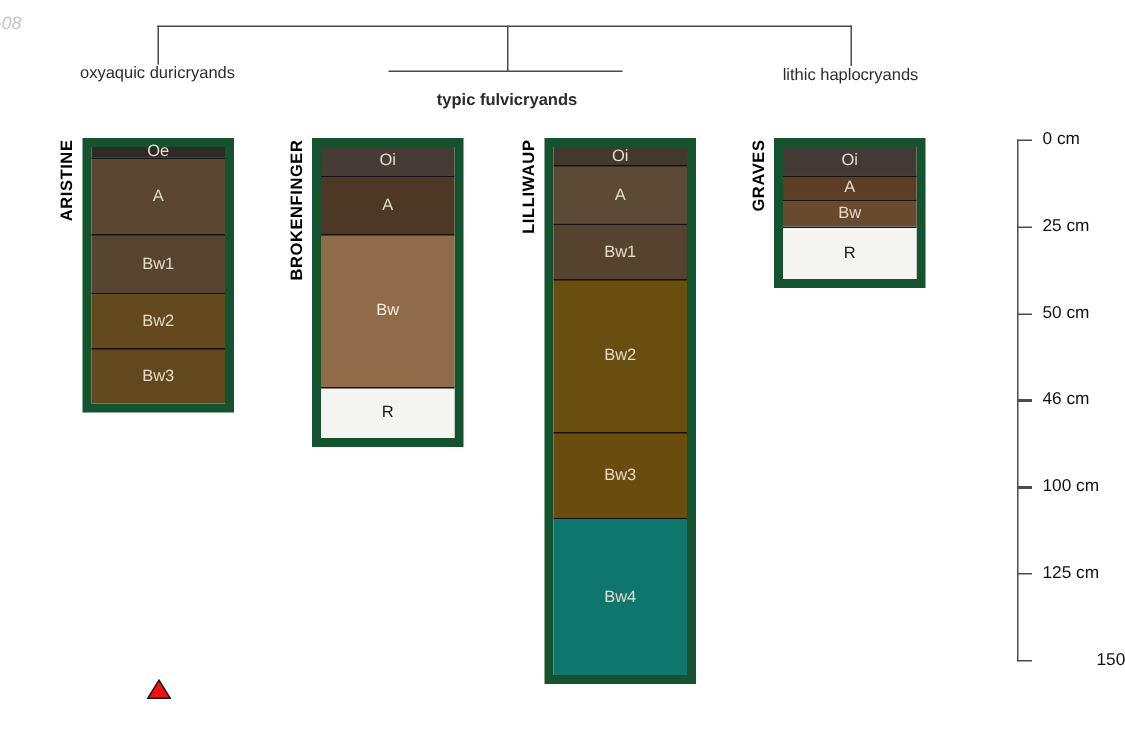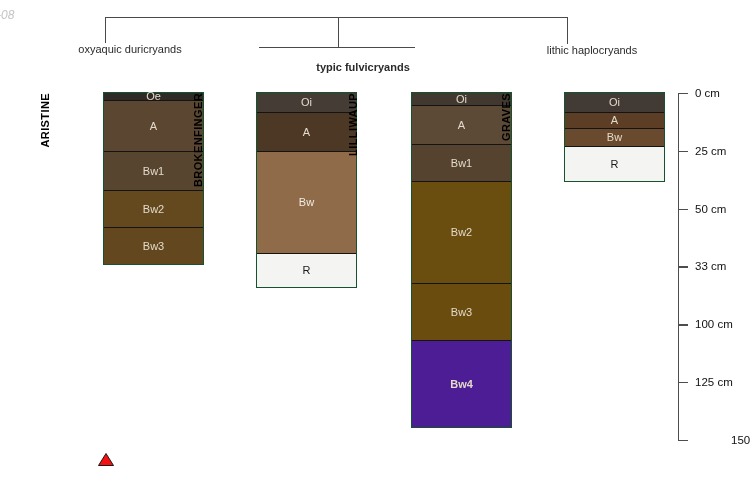--- a/index.html
+++ b/index.html
@@ -21,40 +21,38 @@
     color: #c4c4c4;
   }
   
   .tline { position: absolute; background: #4a4a4a; }
   .tree-label {
     position: absolute;
     transform: translateX(-50%);
     font-size: 11px;
     color: #2b2b2b;
     white-space: nowrap;
-    margin-left: 25px;
   }
   
   .profile-name {
     position: absolute;
     writing-mode: vertical-rl;
     transform: rotate(180deg);
     font-weight: bold;
     font-size: 11px;
     letter-spacing: 0.4px;
     line-height: 14px;
     width: 14px;
     color: #000;
     white-space: nowrap;
   }
   .profile-column {
     position: absolute;
     box-sizing: border-box;
-    border: 1px solid #14532d;
-    margin-left: 48px;
+    border: 6px solid #14532d;
   }
   .horizon {
     display: flex;
     align-items: center;
     justify-content: center;
     box-sizing: border-box;
     font-size: 11px;
   }
   .horizon + .horizon { border-top: 1px solid #141414; }
   .h-label { position: relative; white-space: nowrap; }
@@ -136,21 +134,21 @@
         </div>
         <div class="horizon" style="height: 37.0128px; background: rgb(86, 67, 47);">
           <span class="h-label" style="color: rgb(227, 218, 202);">Bw1</span>
         </div>
         <div class="horizon" style="height: 101.785px; background: rgb(106, 78, 16);">
           <span class="h-label" style="color: rgb(227, 218, 202);">Bw2</span>
         </div>
         <div class="horizon" style="height: 57.8325px; background: rgb(106, 77, 14);">
           <span class="h-label" style="color: rgb(227, 218, 202);">Bw3</span>
         </div>
-        <div class="horizon" style="height: 87px; background: #4c1d95; font-weight: bold;">
+        <div class="horizon" style="height: 105px; background: #0f766e;">
           <span class="h-label" style="color: rgb(227, 218, 202);">Bw4</span>
         </div>
       </div>
       <div class="profile-name" style="left: 499px; top: 93px;">GRAVES</div>
       <div class="profile-column" style="left: 516px; top: 92px; width: 101px;">
         <div class="horizon" style="height: 18.5064px; background: rgb(66, 58, 52);">
           <span class="h-label" style="color: rgb(227, 218, 202);">Oi</span>
         </div>
         <div class="horizon" style="height: 16.1931px; background: rgb(92, 62, 38);">
           <span class="h-label" style="color: rgb(227, 218, 202);">A</span>
@@ -166,21 +164,21 @@
 
   <div id="depth-scale">
       <div class="scale-line" style="left: 678px; top: 93px; height: 346.995px;"></div>
       <div class="scale-tick" style="left: 678px; top: 93px; width: 10px;"></div>
       <div class="scale-label" style="left: 695px; top: 86px;">0 cm</div>
       <div class="scale-tick" style="left: 678px; top: 150.832px; width: 10px;"></div>
       <div class="scale-label" style="left: 695px; top: 143.832px;">25 cm</div>
       <div class="scale-tick" style="left: 678px; top: 208.665px; width: 10px;"></div>
       <div class="scale-label" style="left: 695px; top: 201.665px;">50 cm</div>
       <div class="scale-tick" style="left: 678px; top: 266.498px; width: 10px;"></div>
-      <div class="scale-label" style="left: 695px; top: 259.498px;">33 cm</div>
+      <div class="scale-label" style="left: 695px; top: 259.498px;">46 cm</div>
       <div class="scale-tick" style="left: 678px; top: 324.33px; width: 10px;"></div>
       <div class="scale-label" style="left: 695px; top: 317.33px;">100 cm</div>
       <div class="scale-tick" style="left: 678px; top: 382.162px; width: 10px;"></div>
       <div class="scale-label" style="left: 695px; top: 375.162px;">125 cm</div>
       <div class="scale-tick" style="left: 678px; top: 439.995px; width: 10px;"></div>
       <div class="scale-label" style="left: 731px; top: 432.995px;">150 cm</div>
     </div>
 
 </div>
 

